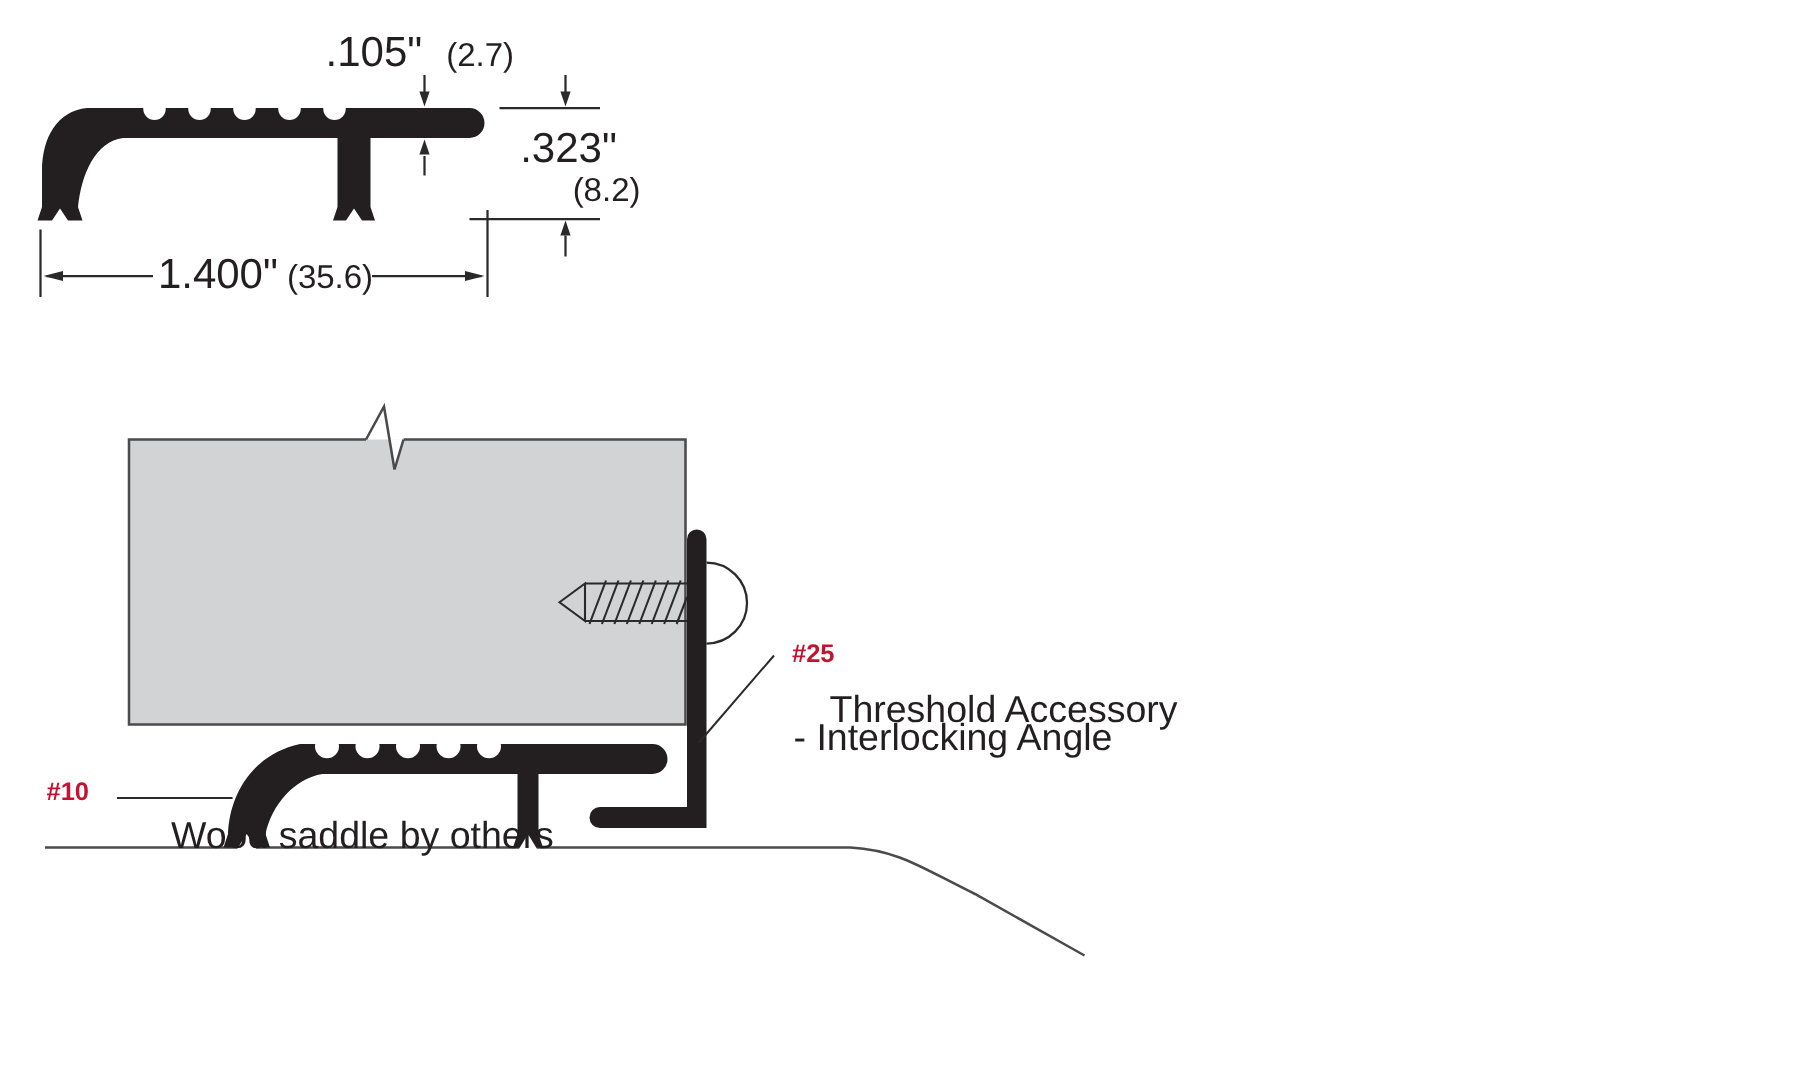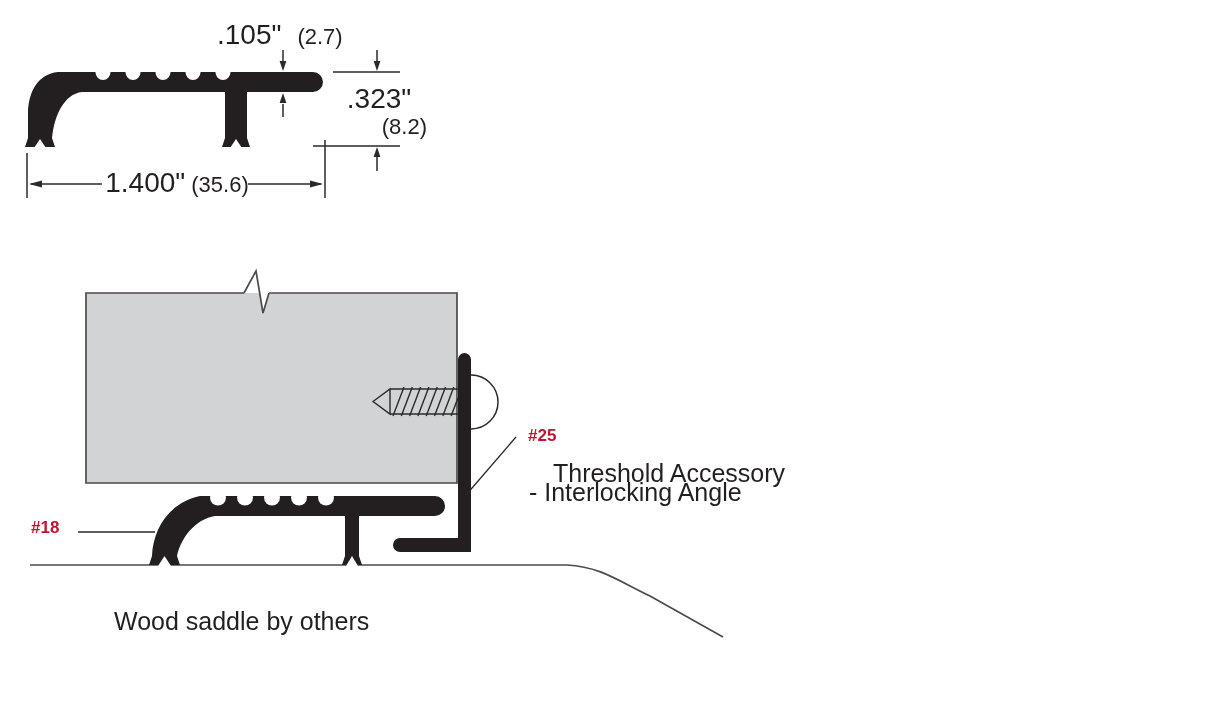--- a/index.html
+++ b/index.html
@@ -128,21 +128,21 @@
 
   <div class="txt dim-col" style="left:331px;top:84px;width:96px;">
     <span class="dim-in">.323"</span>
     <span class="dim-mm">(8.2)</span>
   </div>
 
   <div class="txt dim-col" style="left:95px;top:168px;width:164px;">
     <span class="dim-in">1.400"</span><span class="dim-mm" style="display:inline;margin-left:6px;">(35.6)</span>
   </div>
 
-  <div class="txt part-no" style="left:31px;top:519px;">#18</div>
+  <div class="txt part-no" style="left:31px;top:519px;">#10</div>
 
   <div class="txt part-no" style="left:528px;top:427px;">#25</div>
   <div class="txt note" style="left:529px;top:460px;margin-left:24px;">Threshold Accessory</div>
   <div class="txt note" style="left:529px;top:479px;">- Interlocking Angle</div>
 
-  <div class="txt note" style="left:114px;top:608px;">Wood saddle by others</div>
+  <div class="txt note" style="left:114px;top:544px;">Wood saddle by others</div>
 
 </div>
 
 </body></html>

